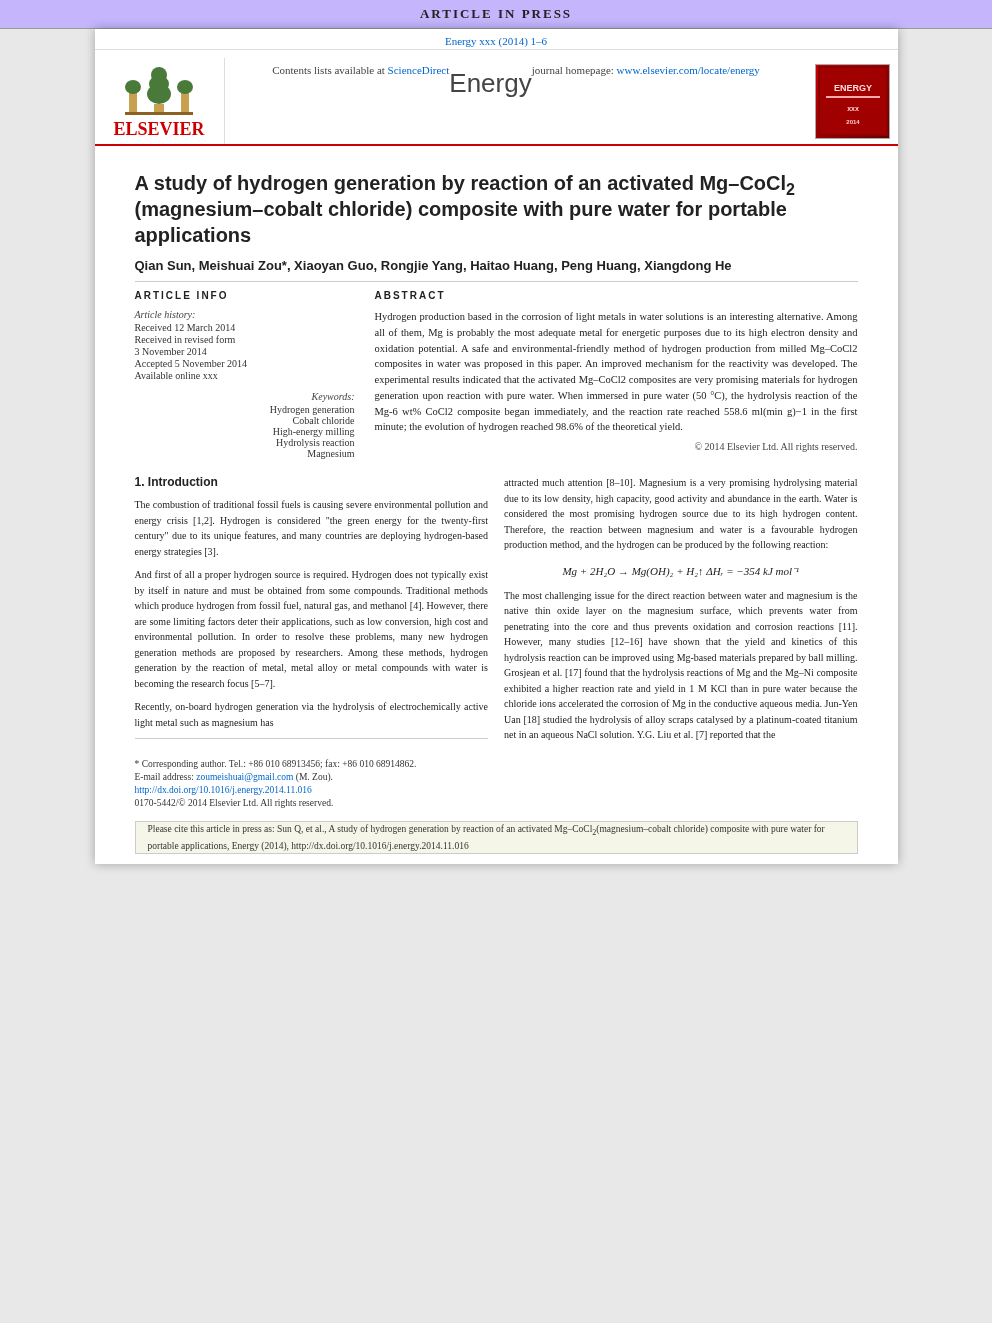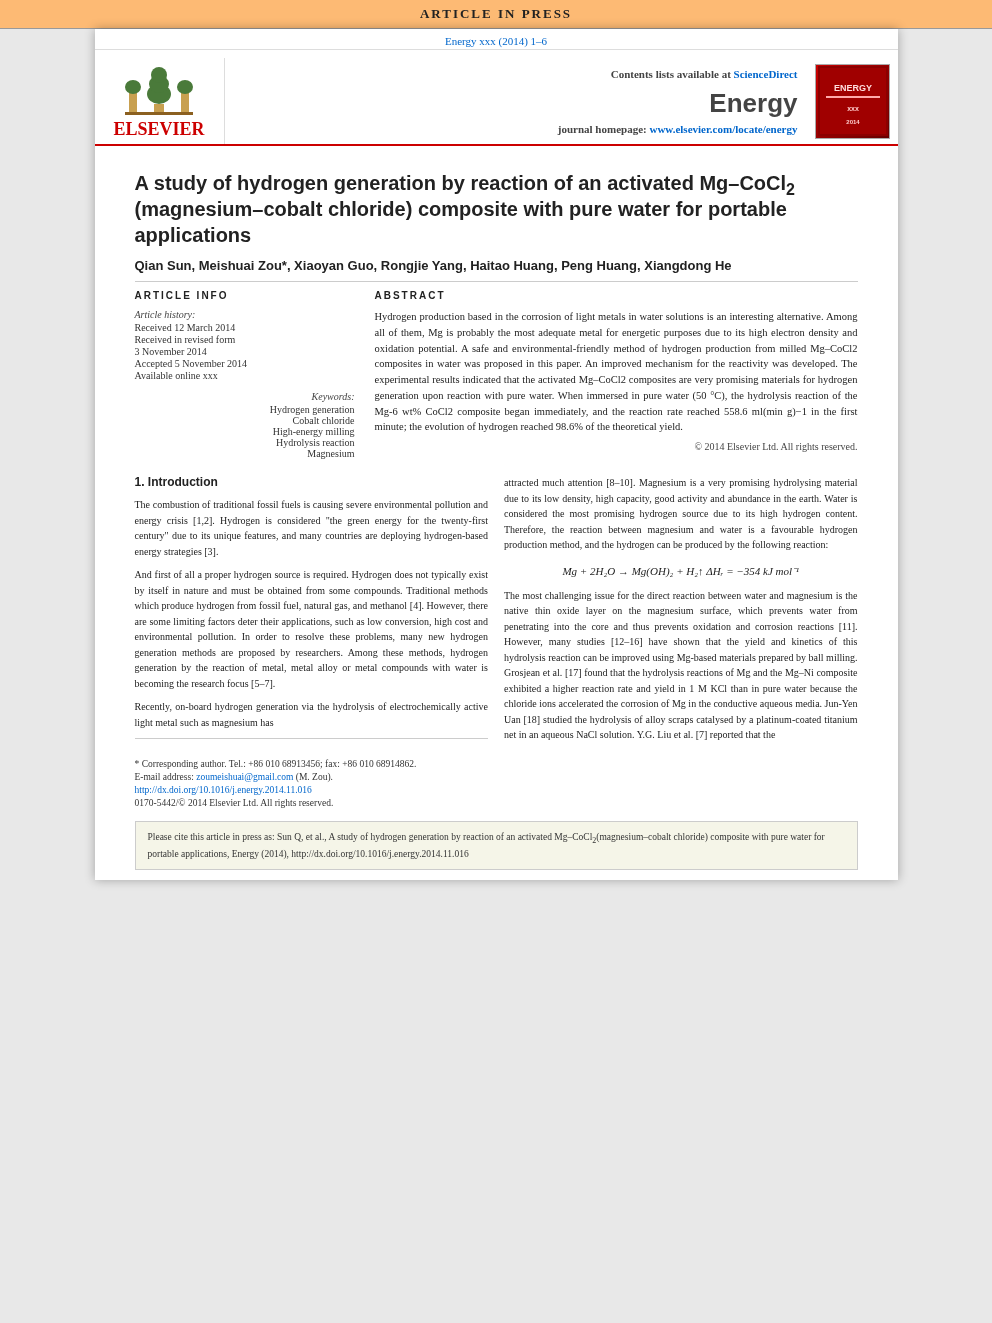--- a/index.html
+++ b/index.html
@@ -5,21 +5,21 @@
     * { margin: 0; padding: 0; box-sizing: border-box; }
     body {
       font-family: 'Times New Roman', Times, serif;
       background: #e8e8e8;
       width: 992px;
       min-height: 1323px;
     }
 
     
     .top-banner {
-      background: #fdba74;
+      background: #c4b5fd;
       text-align: center;
       padding: 6px 0;
       font-size: 13px;
       font-weight: bold;
       letter-spacing: 2px;
       color: #222;
       border-bottom: 1px solid #999;
     }
 
     .page-wrapper {
@@ -57,25 +57,24 @@
     .elsevier-text {
       font-size: 18px;
       color: #c00;
       font-weight: bold;
       margin-top: 2px;
     }
 
     .journal-center {
       flex: 1;
       display: flex;
-      flex-direction: column;
-      align-items: flex-end;
+      flex-direction: row;
+      align-items: flex-start;
       justify-content: center;
       padding: 6px 10px;
-      font-weight: bold;
     }
 
     .sciencedirect-line {
       font-size: 11px;
       color: #444;
       margin-bottom: 4px;
     }
 
     .sciencedirect-link {
       color: #0066cc;
@@ -297,21 +296,21 @@
 
     .footnote-link {
       color: #0066cc;
       text-decoration: none;
     }
 
     
     .citation-bar {
       background: #f5f5e8;
       border: 1px solid #ccc;
-      padding: 8px 12px;
+      padding: 0 12px;
       margin-top: 10px;
       font-size: 9.5px;
       color: #333;
       line-height: 1.5;
     }
   </style>
 </head>
 <body>
 
 <div class="top-banner">

